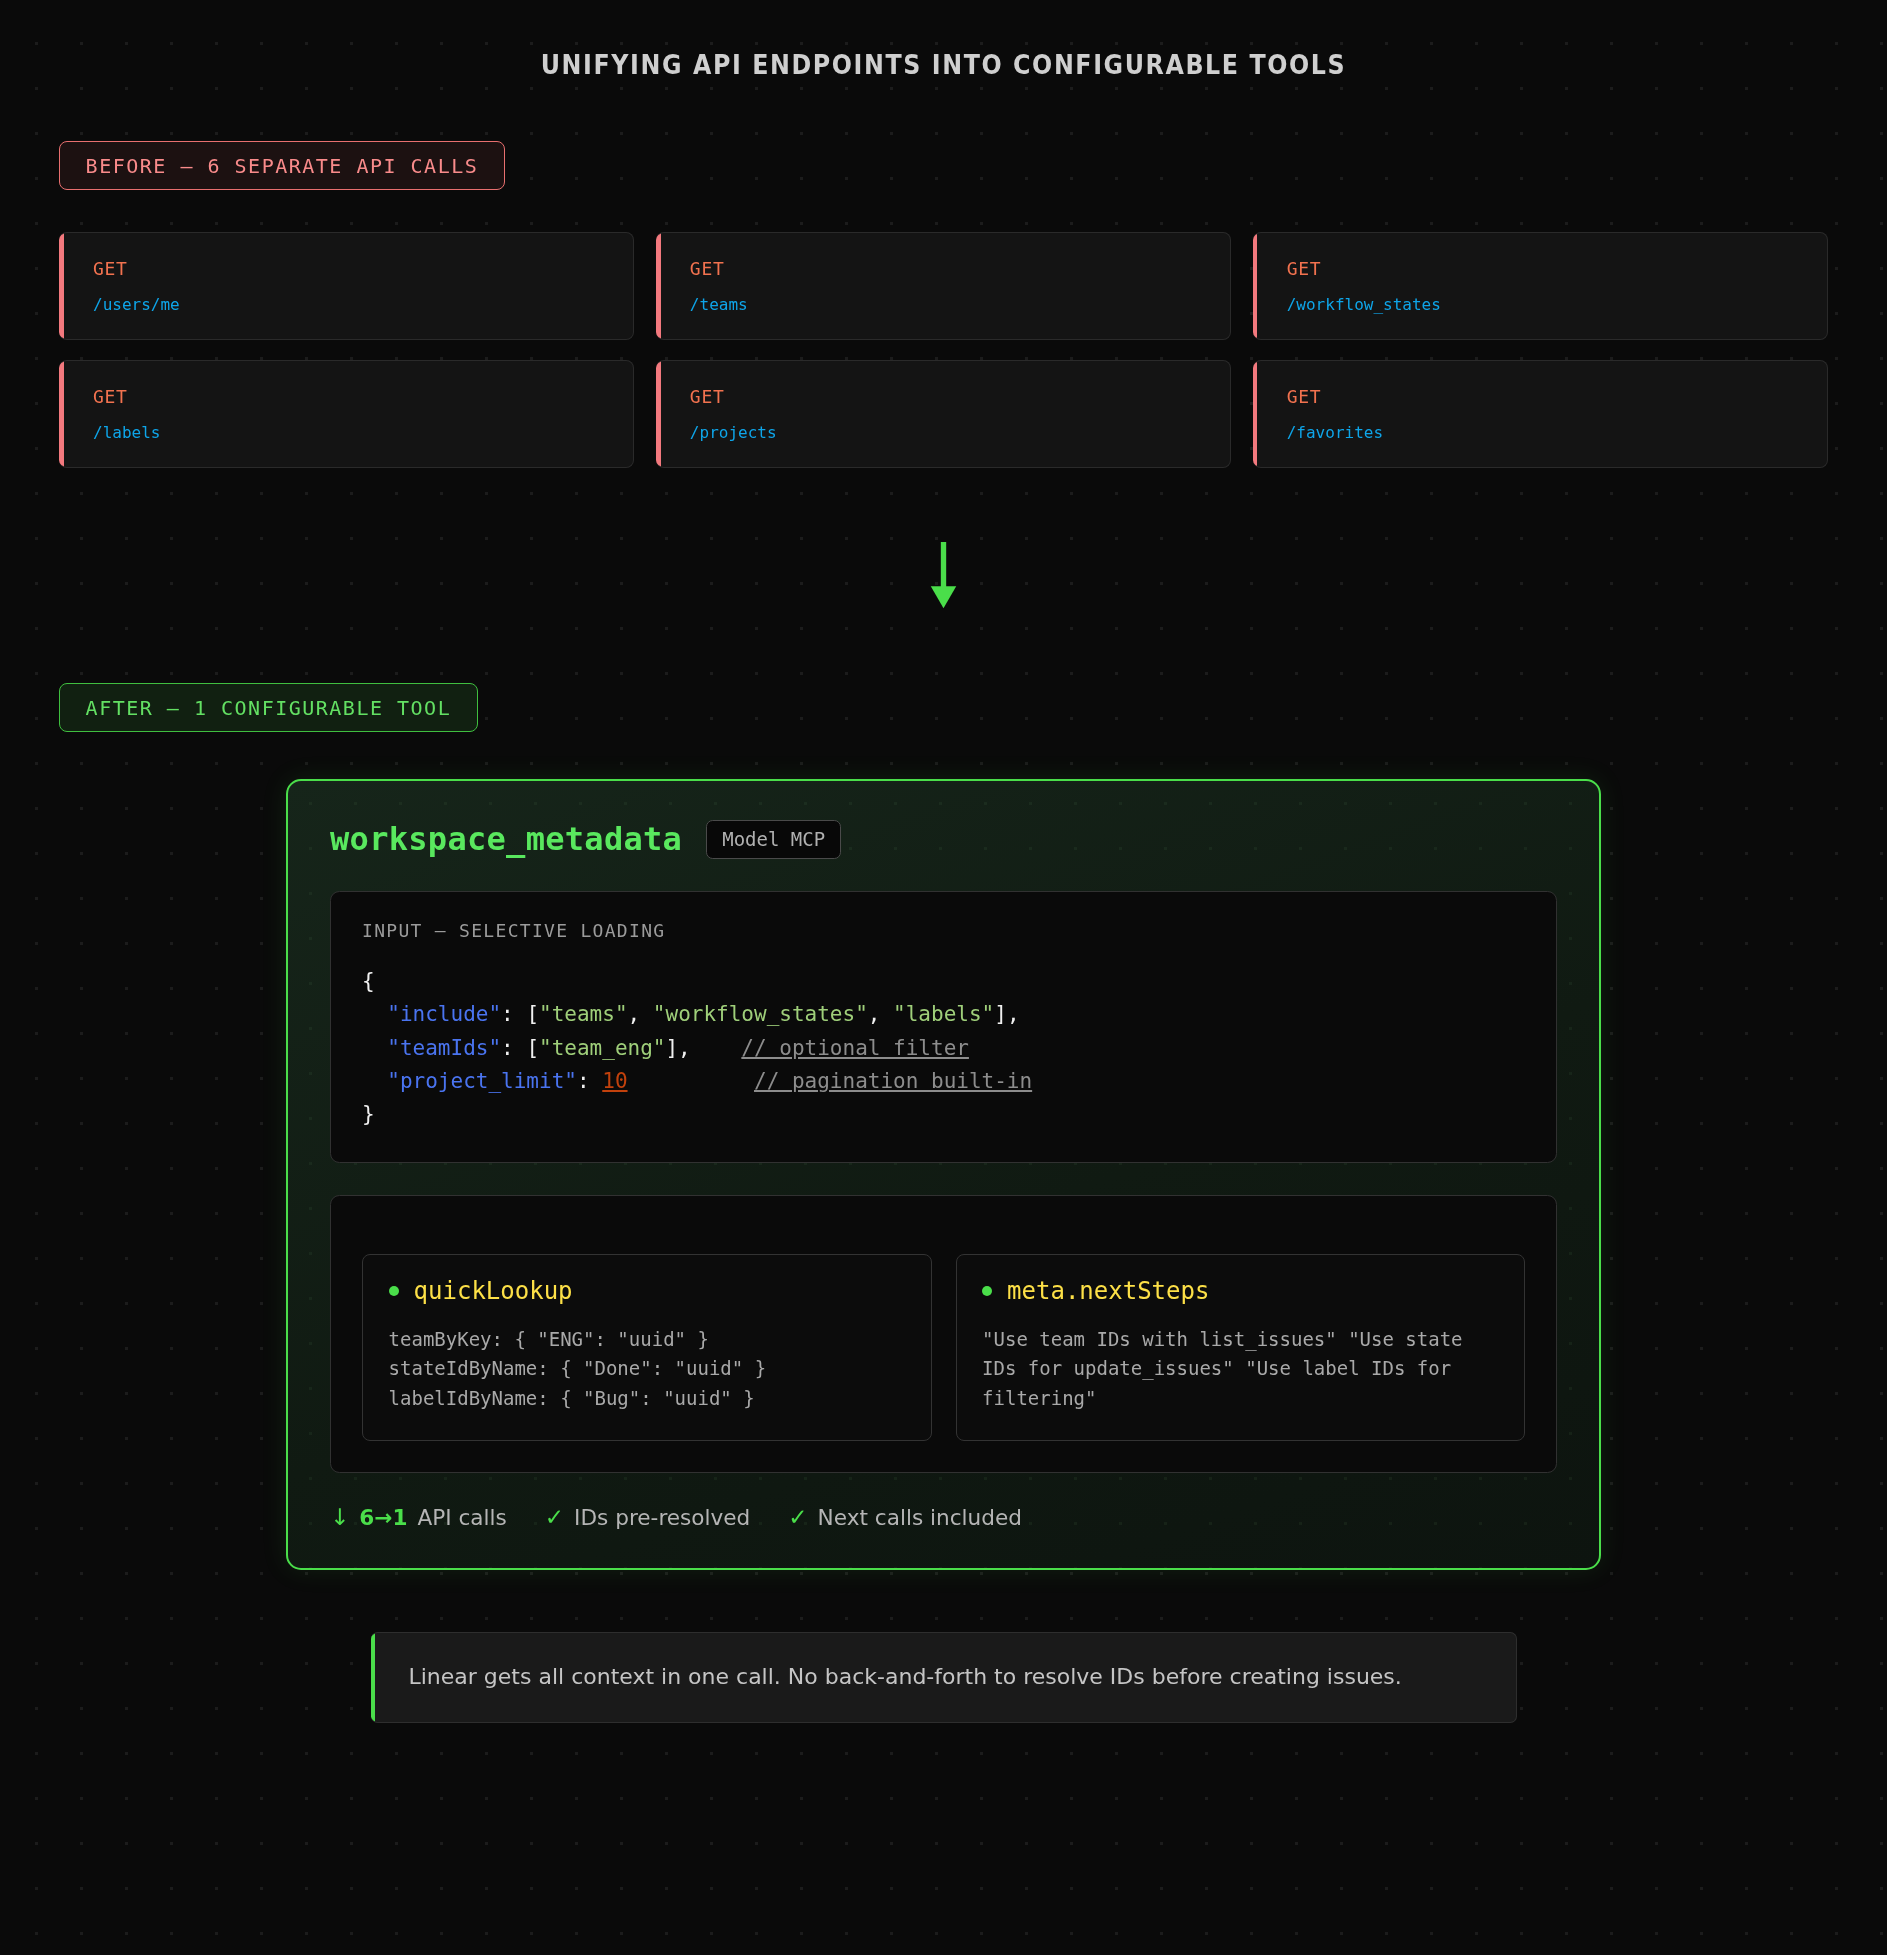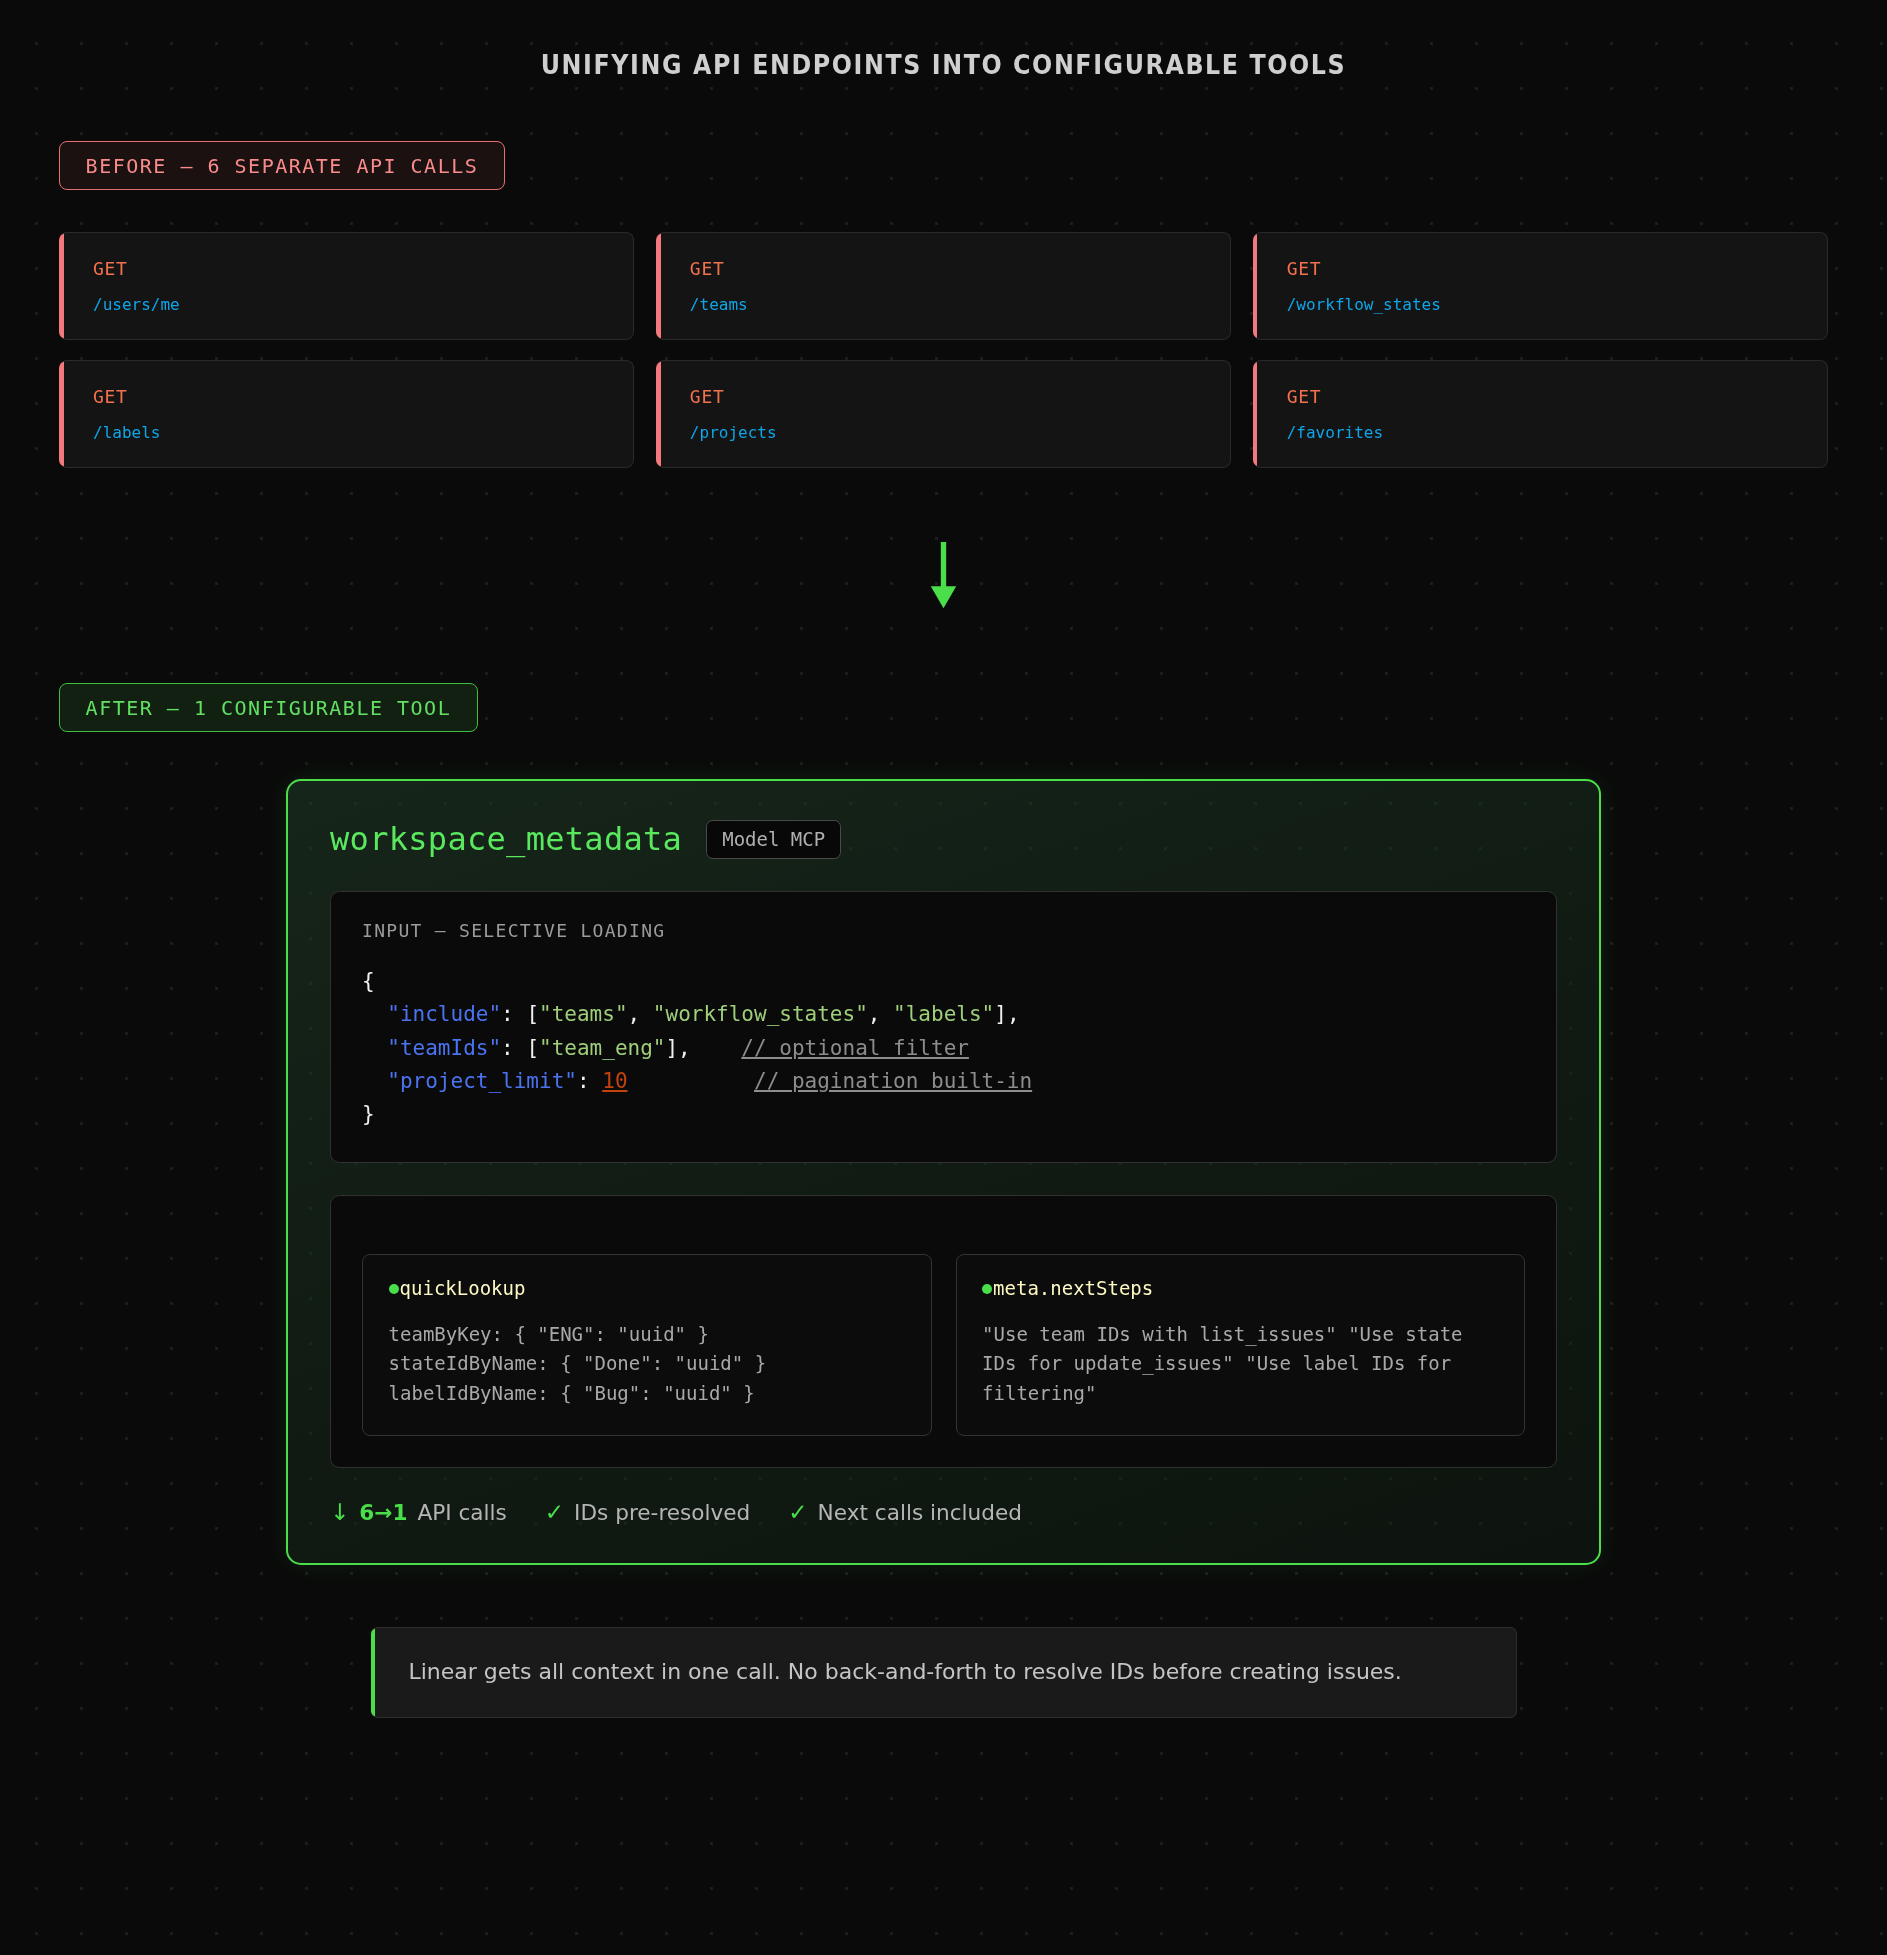--- a/index.html
+++ b/index.html
@@ -119,21 +119,21 @@
   }
 
   .tool-header {
     display: flex;
     align-items: center;
     gap: 24px;
   }
   .tool-name {
     color: #59e85e;
     font-size: 32px;
-    font-weight: 400;
+    font-weight: 700;
     letter-spacing: 0.3px;
     line-height: 1;
   }
   .tool-tag {
     color: #b0b0b0;
     font-size: 19px;
     background: #080808;
     border: 1.3px solid #4a4a4a;
     border-radius: 6.7px;
     padding: 8.8px 15px;
@@ -177,23 +177,23 @@
   }
   .resp-card {
     background: #0c0c0c;
     border: 1px solid #333;
     border-radius: 8px;
     padding: 24px 25.6px 27px 25.6px;
   }
   .resp-title {
     display: flex;
     align-items: center;
-    gap: 1px;
-    font-size: 19px;
-    color: #fef9c3;
+    gap: 15px;
+    font-size: 24px;
+    color: #fde047;
     line-height: 1;
   }
   .dot {
     width: 10px; height: 10px;
     border-radius: 50%;
     background: #4ade4a;
     flex: none;
   }
   .resp-body {
     margin-top: 21.6px;

